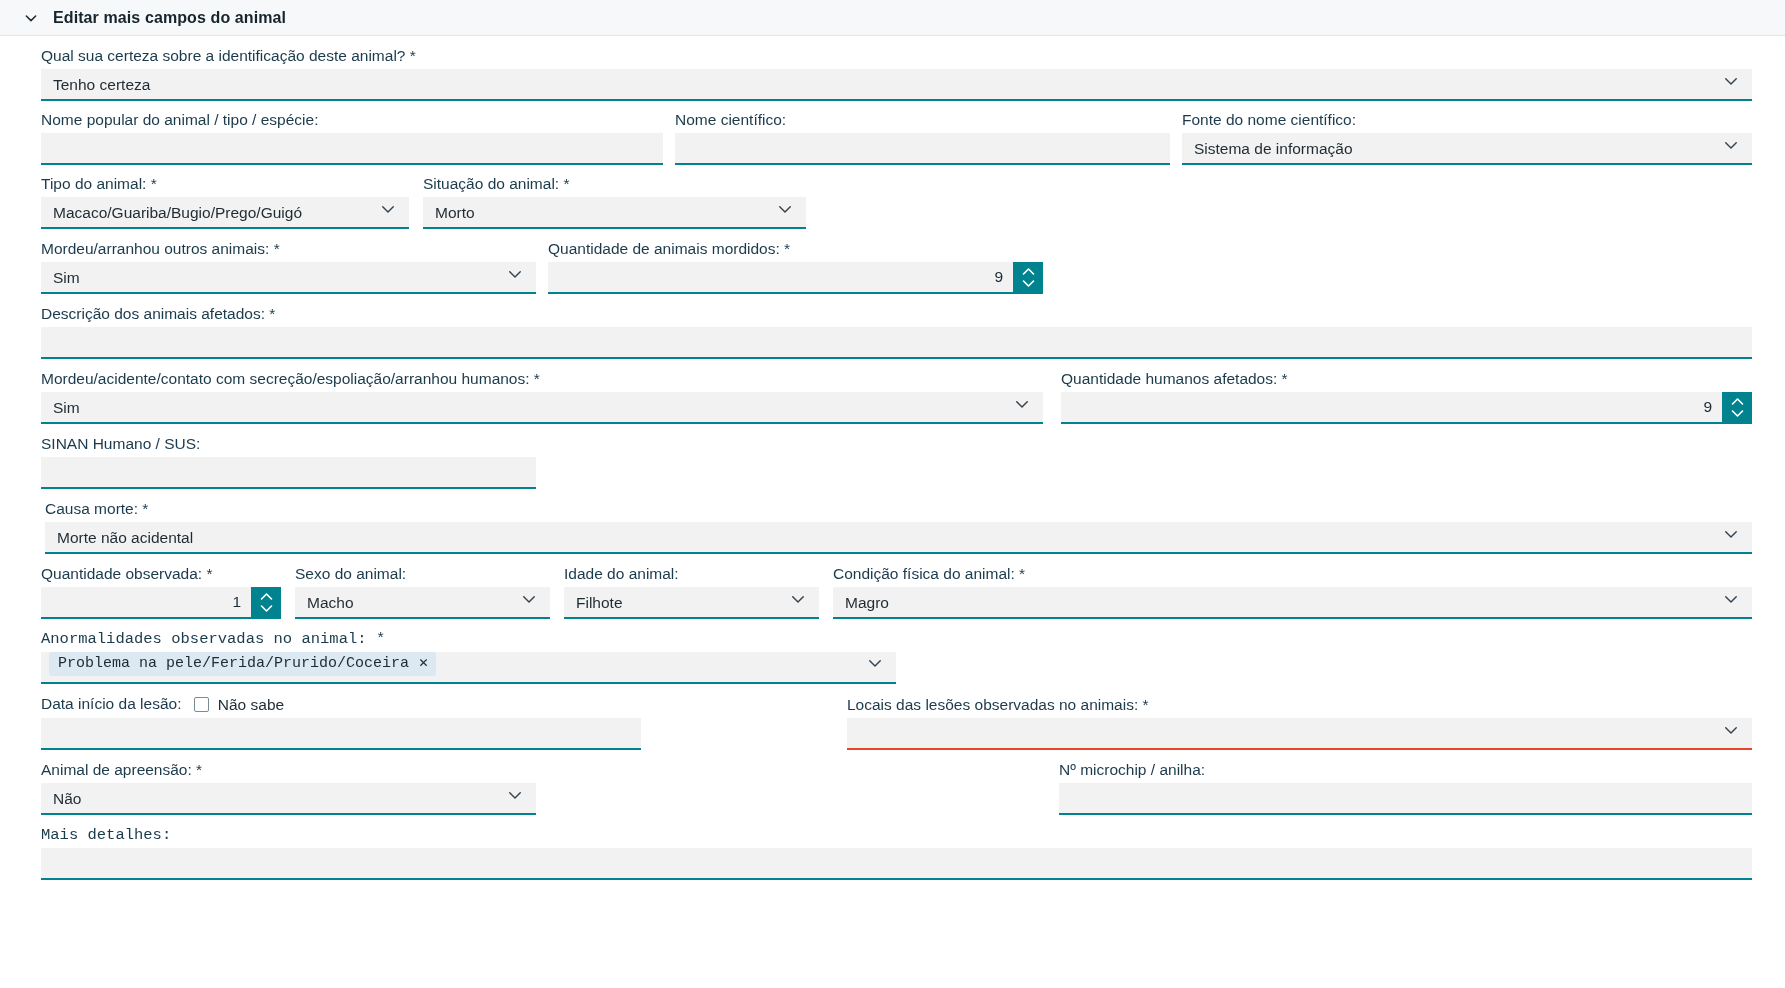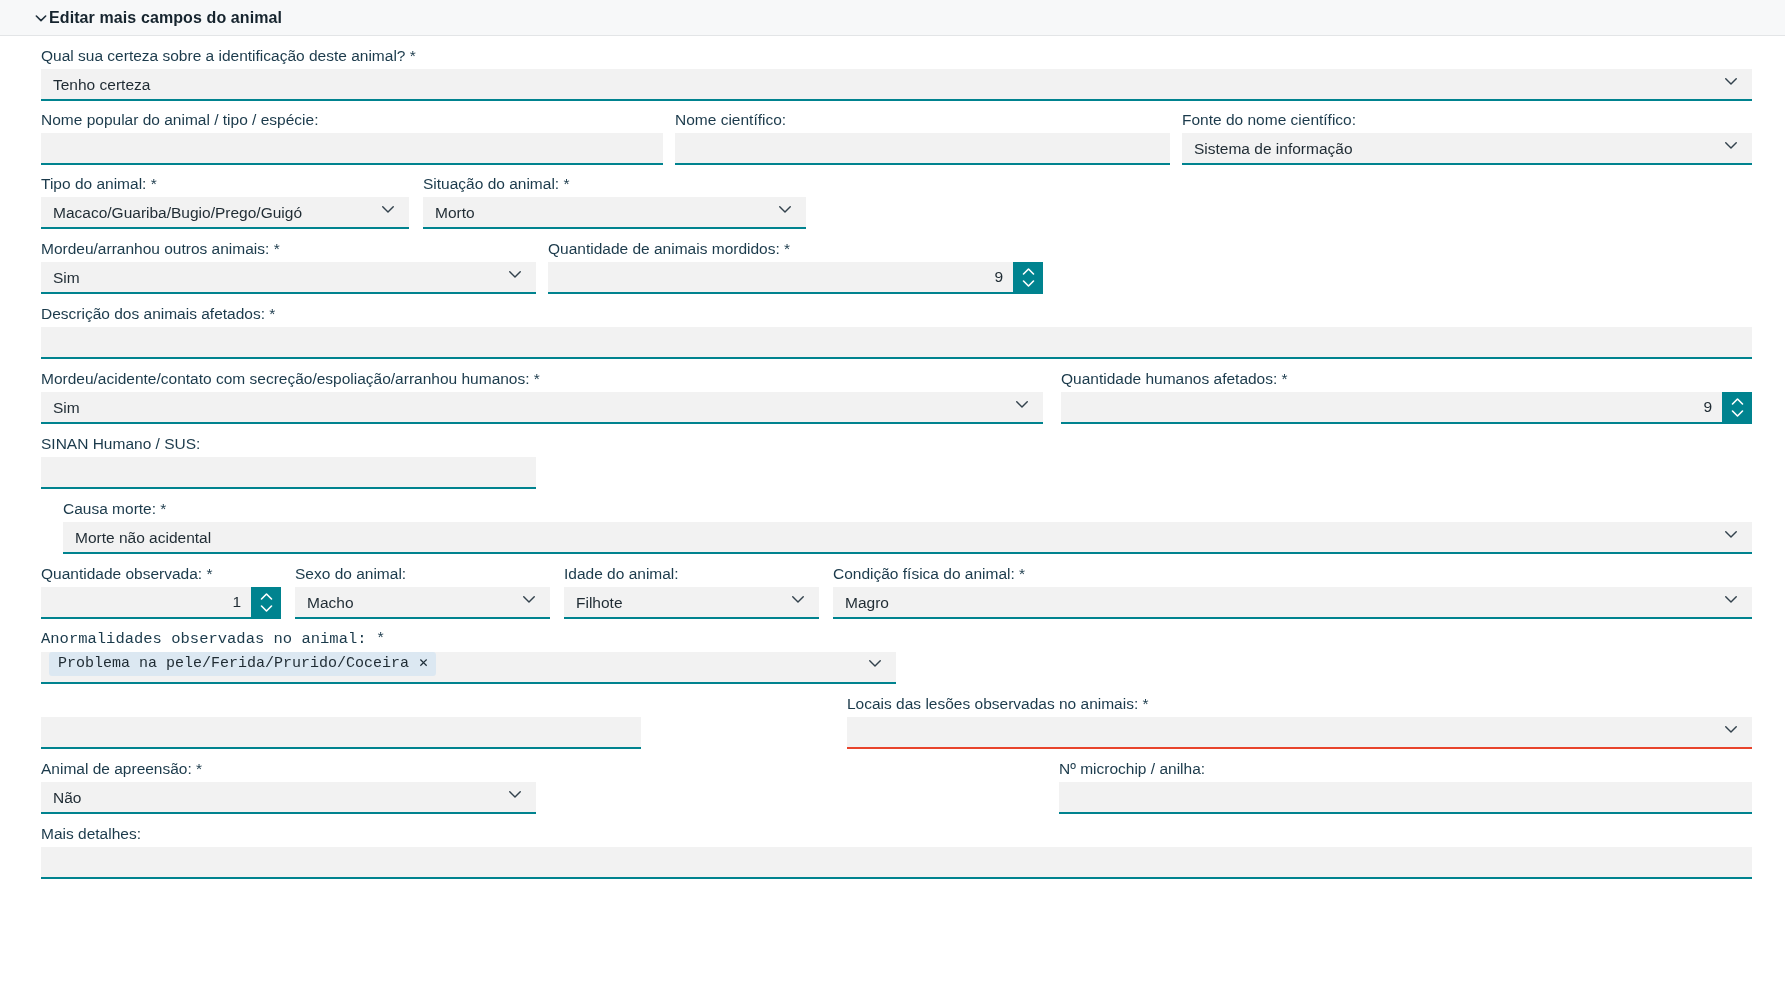--- a/index.html
+++ b/index.html
@@ -25,21 +25,22 @@
     overflow:hidden;
   }
 
   
   .accordion-header{
     height:36px;
     background:var(--header-bg);
     border-bottom:1px solid var(--border);
     display:flex;
     align-items:center;
-    padding-left:33px;
+    padding-left:23px;
+    gap:14px;
   }
   .accordion-header .chev{
     width:16px;height:16px;display:block;flex:0 0 auto;color:#20303c;
   }
   .accordion-title{
     font-size:16px;
     font-weight:bold;
     color:#16242e;
     letter-spacing:.1px;
   }
@@ -319,21 +320,21 @@
 
   <div class="row" style="padding:11px 33px 0 41px;">
     <div class="field" style="width:495px;">
       <span class="label">SINAN Humano / SUS:</span>
       <div class="control">
         <span class="val"></span>
       </div>
     </div>
   </div>
 
-  <div class="row" style="padding:11px 33px 0 63px;">
+  <div class="row" style="padding:11px 33px 0 45px;">
     <div class="field" style="width:1711px;">
       <span class="label"><span>Causa morte:</span> <span class="req">*</span></span>
       <div class="control">
         <span class="val">Morte não acidental</span>
         <span class="caret">
           <svg viewBox="0 0 24 24" fill="none" stroke="currentColor" stroke-width="1.9" stroke-linecap="round" stroke-linejoin="round">
               <polyline points="5,9 12,16 19,9"></polyline>
             </svg>
         </span>
       </div>
@@ -409,20 +410,27 @@
           <svg viewBox="0 0 24 24" fill="none" stroke="currentColor" stroke-width="1.9" stroke-linecap="round" stroke-linejoin="round">
               <polyline points="5,9 12,16 19,9"></polyline>
             </svg>
         </span>
       </div>
     </div>
   </div>
 
   <div class="row" style="padding:11px 33px 0 41px;">
     <div class="field" style="width:600px;">
+      <span class="label">
+        <span>Data início da lesão:</span>
+        <span class="cb-inline">
+          <span class="cb"></span>
+          <span class="cb-text">Não sabe</span>
+        </span>
+      </span>
       <div class="control">
         <span class="val"></span>
       </div>
     </div>
     <div style="width:206px;"></div>
     <div class="field" style="width:905px;">
       <span class="label"><span>Locais das lesões observadas no animais:</span> <span class="req">*</span></span>
       <div class="control error">
         <span class="val"></span>
         <span class="caret">
@@ -448,21 +456,21 @@
     </div>
     <div style="width:523px;"></div>
     <div class="field" style="width:693px;">
       <span class="label">Nº microchip / anilha:</span>
       <div class="control">
         <span class="val"></span>
       </div>
     </div>
   </div>
 
-  <div class="row" style="padding:11px 33px 0 41px;">
+  <div class="row" style="padding:11px 33px 0 41px;font-family:Liberation Mono, monospace;">
     <div class="field" style="width:1711px;">
       <span class="label">Mais detalhes:</span>
       <div class="control">
         <span class="val"></span>
       </div>
     </div>
   </div>
 
 </div>
 

